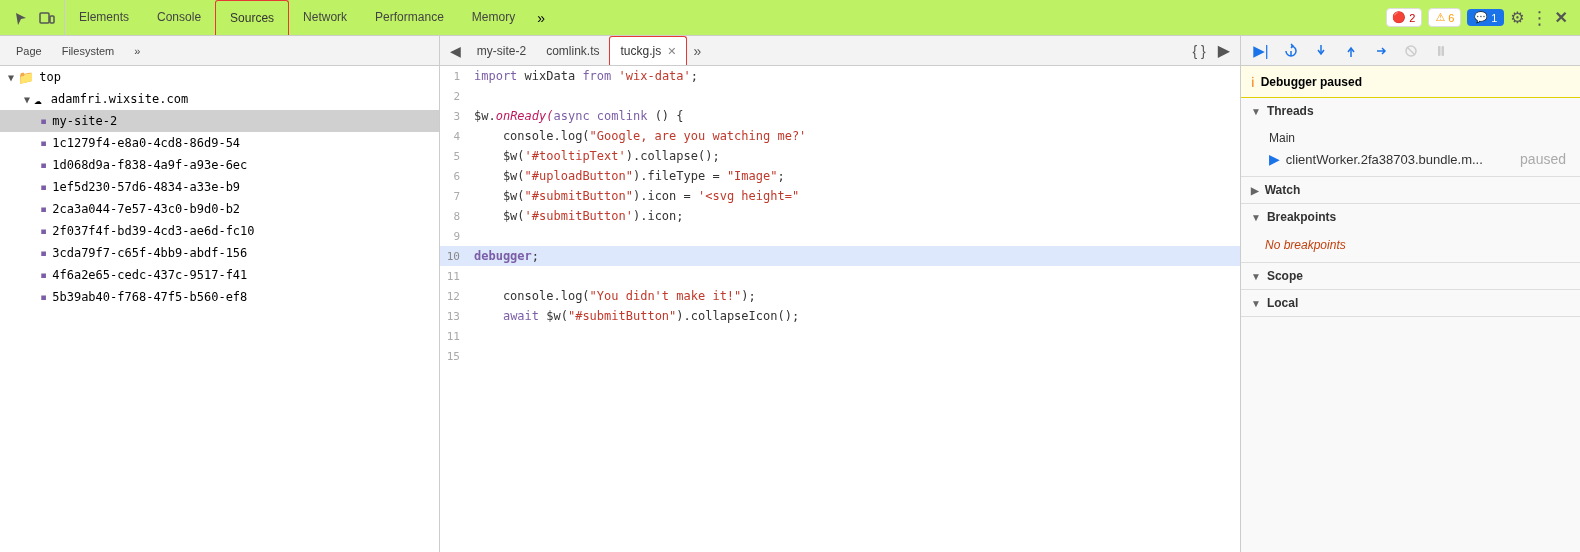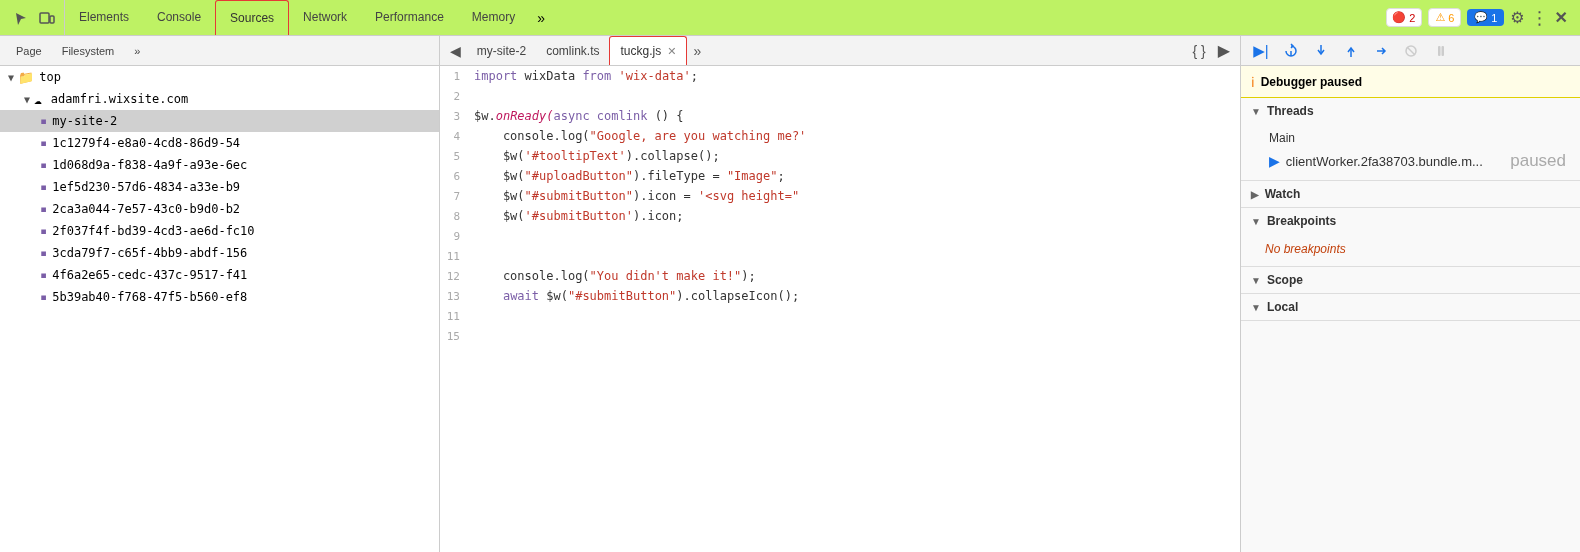--- a/index.html
+++ b/index.html
@@ -287,21 +287,21 @@
       color: #333;
     }
     .thread-item {
       display: flex;
       align-items: center;
       padding: 3px 4px;
       gap: 6px;
       cursor: pointer;
     }
     .thread-bullet { color: #1a73e8; font-size: 14px; }
-    .thread-status { font-size: 17px; color: #aaa; margin-left: auto; }
+    .thread-status { font-size: 14px; color: #aaa; margin-left: auto; }
     .no-breakpoints { font-style: italic; color: #c2410c; padding: 4px 0; }
   </style>
 </head>
 <body>
 
 <div class="toolbar">
   <div class="toolbar-icons">
     <button class="toolbar-icon-btn">
       <svg width="14" height="14" viewBox="0 0 14 14">
           <path d="M2 2l10 5-5 1-3 6z" fill="#555"></path>
@@ -462,20 +462,24 @@
       <div class="code-line">
         <span class="line-num">8</span>
         <span class="line-content">    $w(<span class="str">'#submitButton'</span>).icon;</span>
       </div>
 
       <div class="code-line">
         <span class="line-num">9</span>
         <span class="line-content"></span>
       </div>
 
+      <div class="code-line highlighted-line">
+        <span class="line-num" style="color:#888;">10</span>
+        <span class="line-content"><span class="debugger-kw">debugger</span>;</span>
+      </div>
 
       <div class="code-line">
         <span class="line-num">11</span>
         <span class="line-content"></span>
       </div>
 
       <div class="code-line">
         <span class="line-num">12</span>
         <span class="line-content">    console.log(<span class="str">"You didn't make it!"</span>);</span>
       </div>

